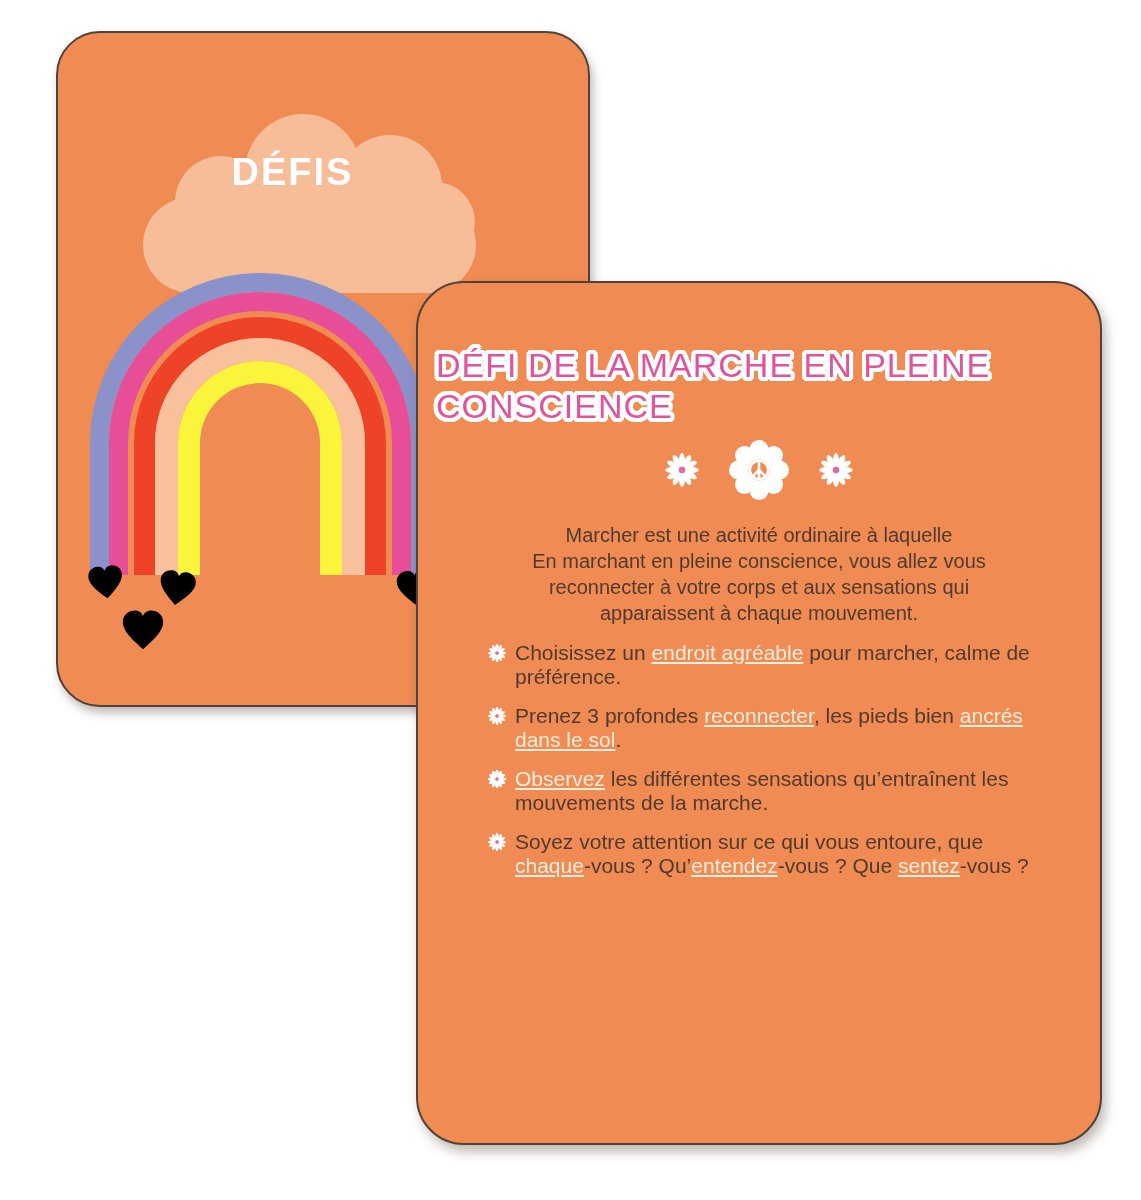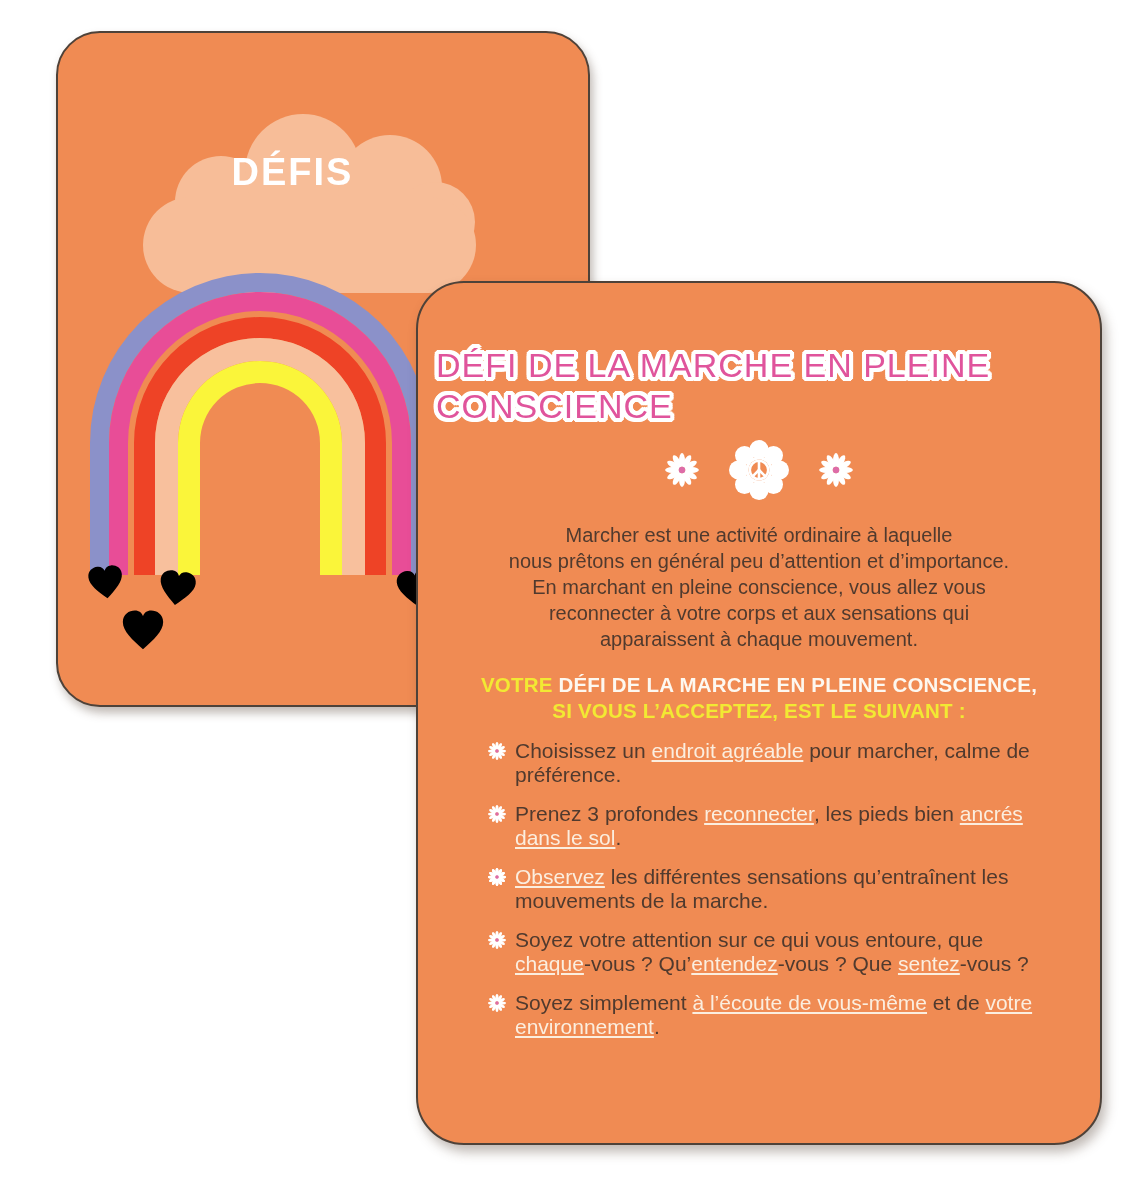--- a/index.html
+++ b/index.html
@@ -191,34 +191,25 @@
         <line class="pf-line" x1="30" y1="30" x2="23.4" y2="36.6"></line>
         <line class="pf-line" x1="30" y1="30" x2="36.6" y2="36.6"></line>
       </svg>
       <svg class="daisy-small" viewBox="0 0 36 36">
           <use href="#daisy"></use>
         </svg>
     </div>
 
     <div class="intro">
       <div>Marcher est une activité ordinaire à laquelle</div>
-      <div>nous prêtons en général peu d’attention et d’importance.</div>
       <div>En marchant en pleine conscience, vous allez vous</div>
       <div>reconnecter à votre corps et aux sensations qui</div>
       <div>apparaissent à chaque mouvement.</div>
     </div>
 
-    <div class="challenge-heading">
-      <div>
-        <span class="seg-yellow">VOTRE </span><span class="seg-white">DÉFI DE LA MARCHE EN PLEINE CONSCIENCE,</span>
-      </div>
-      <div>
-        <span class="seg-yellow">SI VOUS L’ACCEPTEZ, EST LE SUIVANT&nbsp;:</span>
-      </div>
-    </div>
 
     <ul class="bullets">
       <li class="bullet">
         <svg class="b-icon daisy-bullet" viewBox="0 0 36 36">
             <use href="#daisy"></use>
           </svg>
         <span>Choisissez un </span><span class="hl">endroit agréable</span><span> pour marcher, calme de préférence.</span>
       </li>
       <li class="bullet">
         <svg class="b-icon daisy-bullet" viewBox="0 0 36 36">
@@ -235,23 +226,17 @@
         <svg class="b-icon daisy-bullet" viewBox="0 0 36 36">
             <use href="#daisy"></use>
           </svg>
         <span class="hl">Observez</span><span> les différentes sensations qu’entraînent les mouvements de la marche.</span>
       </li>
       <li class="bullet">
         <svg class="b-icon daisy-bullet" viewBox="0 0 36 36">
             <use href="#daisy"></use>
           </svg>
         <span>Soyez votre attention sur ce qui vous entoure, que </span><span class="hl">chaque</span><span>-vous&nbsp;? Qu’</span><span class="hl">entendez</span><span>-vous&nbsp;? Que </span><span class="hl">sentez</span><span>-vous&nbsp;?</span>
-      </li>
-      <li class="bullet">
-        <svg class="b-icon daisy-bullet" viewBox="0 0 36 36">
-            <use href="#daisy"></use>
-          </svg>
-        <span>Soyez simplement </span><span class="hl">à l’écoute de vous-même</span><span> et de </span><span class="hl">votre environnement</span><span>.</span>
       </li>
     </ul>
 
   </div>
 </div>
 
 </body></html>

